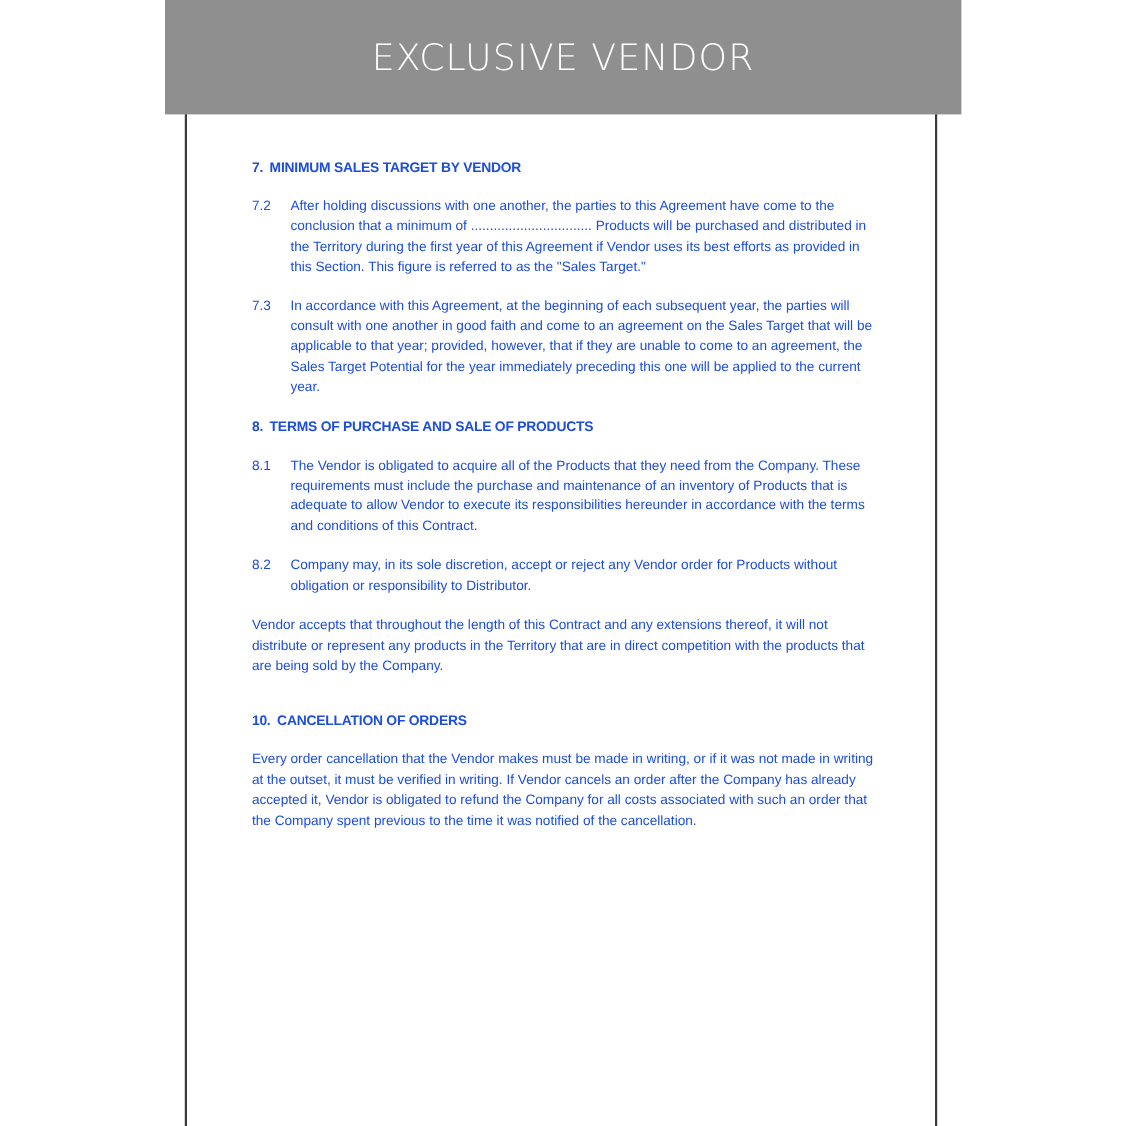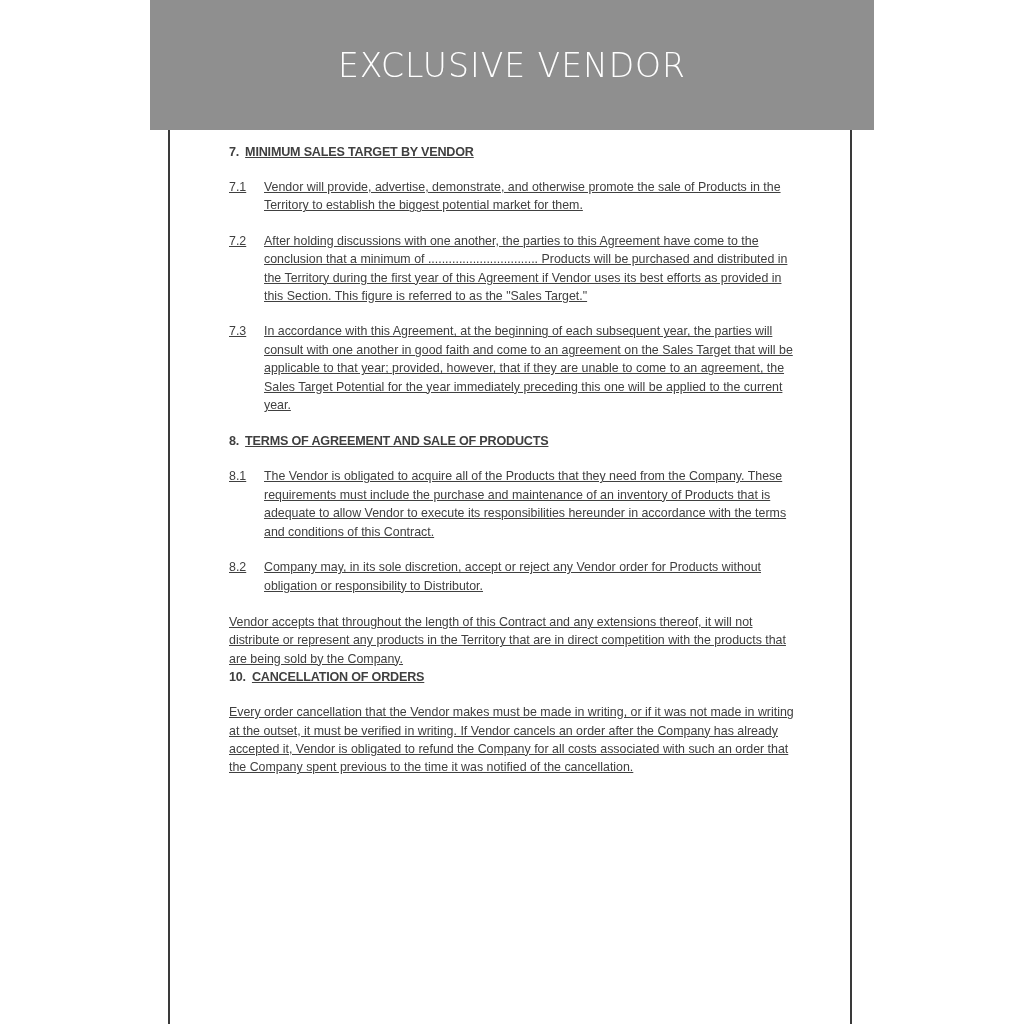--- a/index.html
+++ b/index.html
@@ -23,21 +23,21 @@
     border-left: 2px solid #3a3a3a;
     border-right: 2px solid #3a3a3a;
     background: #ffffff;
     box-sizing: border-box;
   }
   .banner {
     position: absolute;
     left: 150px;
     top: 0;
     width: 724px;
-    height: 130px;
+    height: 104px;
     background: #8f8f8f;
     display: flex;
     flex-direction: row;
     align-items: center;
     justify-content: center;
     z-index: 2;
   }
   .banner-line {
     color: #ffffff;
     font-family: "DejaVu Sans", sans-serif;
@@ -45,25 +45,24 @@
     font-size: 33px;
     letter-spacing: 1px;
     line-height: 47px;
     text-align: center;
   }
   .content {
     position: absolute;
     left: 229px;
     top: 143px;
     width: 570px;
-    color: #404040;
+    color: #1d4ed8;
     font-family: "Liberation Sans", sans-serif;
     font-size: 12.4px;
     line-height: 18.4px;
-    text-decoration: underline;
   }
   .heading {
     font-weight: bold;
     font-size: 12.6px;
     letter-spacing: -0.2px;
     margin: 0;
     height: 18px;
   }
   .heading .num {
     display: inline-block;
@@ -91,47 +90,43 @@
 
 <div class="banner">
   <div class="banner-line">EXCLUSIVE VENDOR</div>
 </div>
 
 <div class="content">
 
   <div>
     <div class="heading"><span class="num">7.</span><span>MINIMUM SALES TARGET BY VENDOR</span></div>
     <div class="clause">
-      <span class="cnum">7.1</span>
-      <span class="ctext">Vendor will provide, advertise, demonstrate, and otherwise promote the sale of Products in the Territory to establish the biggest potential market for them.</span>
-    </div>
-    <div class="clause">
       <span class="cnum">7.2</span>
       <span class="ctext">After holding discussions with one another, the parties to this Agreement have come to the conclusion that a minimum of ................................ Products will be purchased and distributed in the Territory during the first year of this Agreement if Vendor uses its best efforts as provided in this Section. This figure is referred to as the "Sales Target."</span>
     </div>
     <div class="clause">
       <span class="cnum">7.3</span>
       <span class="ctext">In accordance with this Agreement, at the beginning of each subsequent year, the parties will consult with one another in good faith and come to an agreement on the Sales Target that will be applicable to that year; provided, however, that if they are unable to come to an agreement, the Sales Target Potential for the year immediately preceding this one will be applied to the current year.</span>
     </div>
   </div>
 
   <div style="margin-top:18px;">
-    <div class="heading"><span class="num">8.</span><span>TERMS OF AGREEMENT AND SALE OF PRODUCTS</span></div>
+    <div class="heading"><span class="num">8.</span><span>TERMS OF PURCHASE AND SALE OF PRODUCTS</span></div>
     <div class="clause">
       <span class="cnum">8.1</span>
       <span class="ctext">The Vendor is obligated to acquire all of the Products that they need from the Company. These requirements must include the purchase and maintenance of an inventory of Products that is adequate to allow Vendor to execute its responsibilities hereunder in accordance with the terms and conditions of this Contract.</span>
     </div>
     <div class="clause">
       <span class="cnum">8.2</span>
       <span class="ctext">Company may, in its sole discretion, accept or reject any Vendor order for Products without obligation or responsibility to Distributor.</span>
     </div>
   </div>
 
   <div style="margin-top:18px;">
     <div class="para">Vendor accepts that throughout the length of this Contract and any extensions thereof, it will not distribute or represent any products in the Territory that are in direct competition with the products that are being sold by the Company.</div>
   </div>
 
-  <div style="margin-top:0;">
+  <div style="margin-top:32px;">
     <div class="heading"><span class="num">10.</span><span>CANCELLATION OF ORDERS</span></div>
     <div class="para">Every order cancellation that the Vendor makes must be made in writing, or if it was not made in writing at the outset, it must be verified in writing. If Vendor cancels an order after the Company has already accepted it, Vendor is obligated to refund the Company for all costs associated with such an order that the Company spent previous to the time it was notified of the cancellation.</div>
   </div>
 
 </div>
 
 </body></html>

